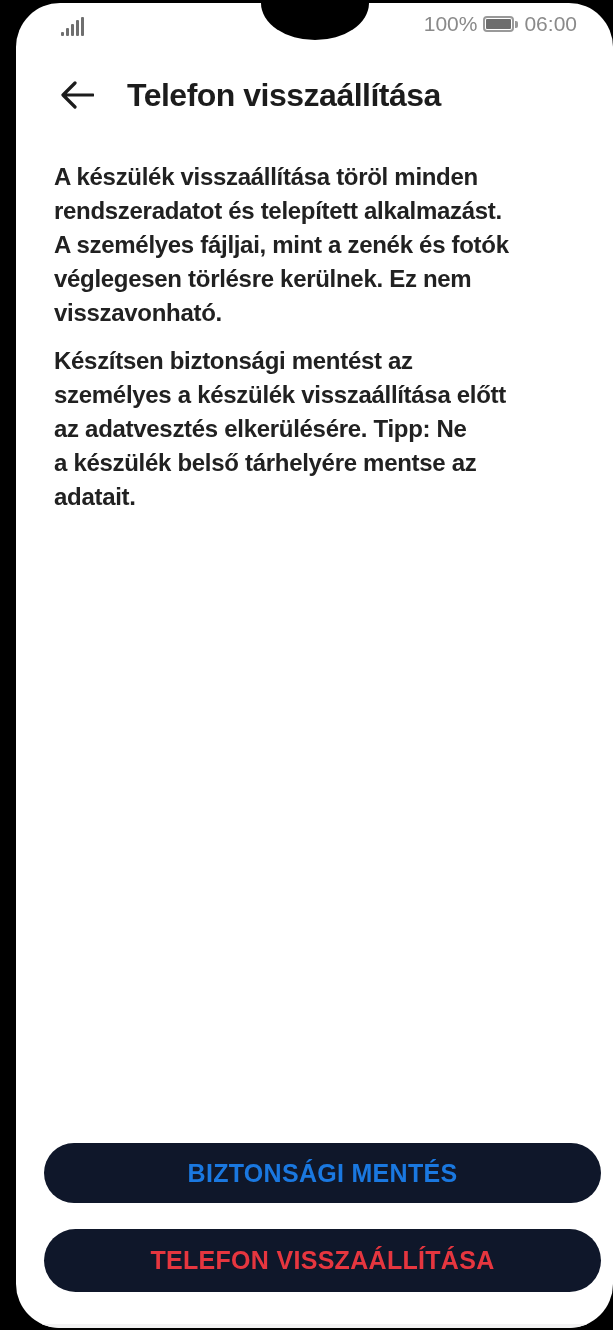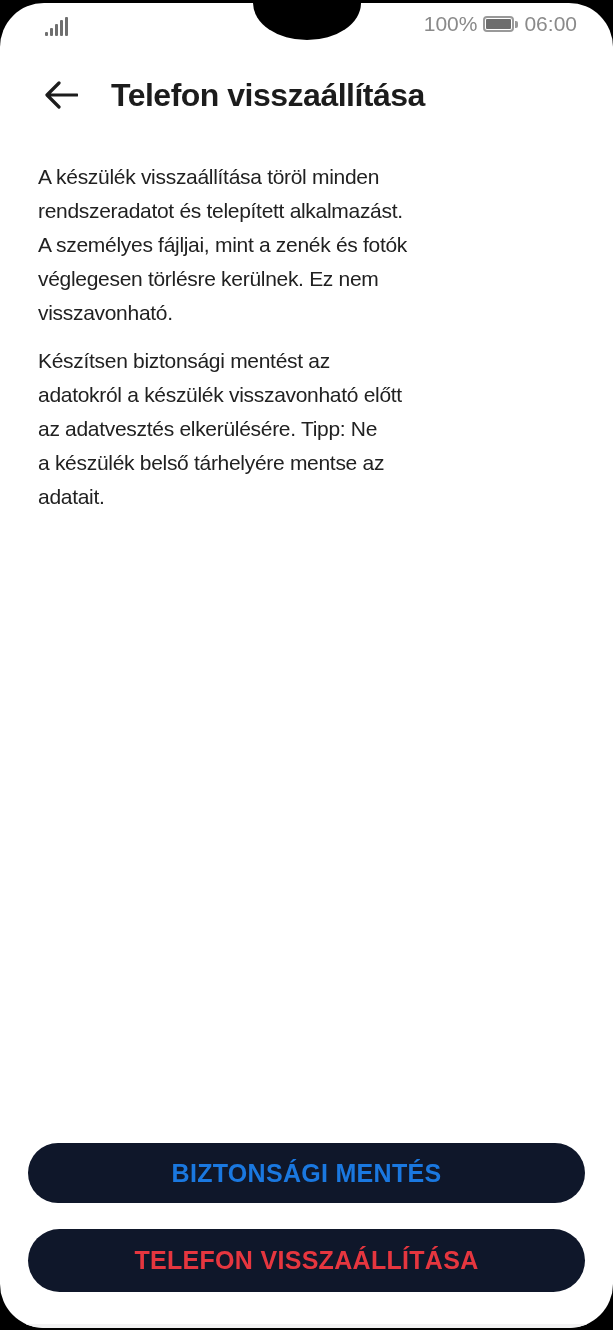--- a/index.html
+++ b/index.html
@@ -3,21 +3,21 @@
 <meta charset="utf-8">
 <style>
   * { margin: 0; padding: 0; box-sizing: border-box; }
   html, body { width: 613px; height: 1330px; }
   body {
     background: #000;
     font-family: "Liberation Sans", sans-serif;
     position: relative;
     overflow: hidden;
   }
-  .phone { position: absolute; inset: 0; }
+  .phone { position: absolute; inset: 0; margin-left: 16px; }
   .screen {
     position: absolute;
     left: 0; right: 0; top: 3px; bottom: 2px;
     background: #ffffff;
     border-radius: 44px;
     overflow: hidden;
   }
   .notch {
     position: absolute;
     top: 0; left: 50%;
@@ -76,25 +76,26 @@
     letter-spacing: -0.5px;
     color: #1c1c1c;
     line-height: 48px;
     white-space: nowrap;
   }
   
   .content {
     position: absolute; left: 38px; top: 157px; width: 555px;
   }
   .content p {
-    font-size: 21px;
+    font-size: 24px;
     line-height: 34px;
     letter-spacing: -0.3px;
     color: #212121;
     white-space: pre-line;
+    font-weight: bold;
   }
   .content p + p { margin-top: 14px; }
   
   .action-button {
     position: absolute; left: 28px; width: 557px;
     border: none; cursor: pointer;
     background: #0f172a;
     font-family: "Liberation Sans", sans-serif;
     font-weight: 700;
     font-size: 25px;
@@ -151,21 +152,21 @@
       <h1 class="page-title">Telefon visszaállítása</h1>
     </div>
 
     <div class="content">
       <p>A készülék visszaállítása töröl minden
 rendszeradatot és telepített alkalmazást.
 A személyes fájljai, mint a zenék és fotók
 véglegesen törlésre kerülnek. Ez nem
 visszavonható.</p>
       <p>Készítsen biztonsági mentést az
-adatokról a készülék visszavonható előtt
+személyes a készülék visszaállítása előtt
 az adatvesztés elkerülésére. Tipp: Ne
 a készülék belső tárhelyére mentse az
 adatait.</p>
     </div>
 
     <button class="action-button backup-button">BIZTONSÁGI MENTÉS</button>
     <button class="action-button reset-button">TELEFON VISSZAÁLLÍTÁSA</button>
 
     <div class="bottom-strip"></div>
 

